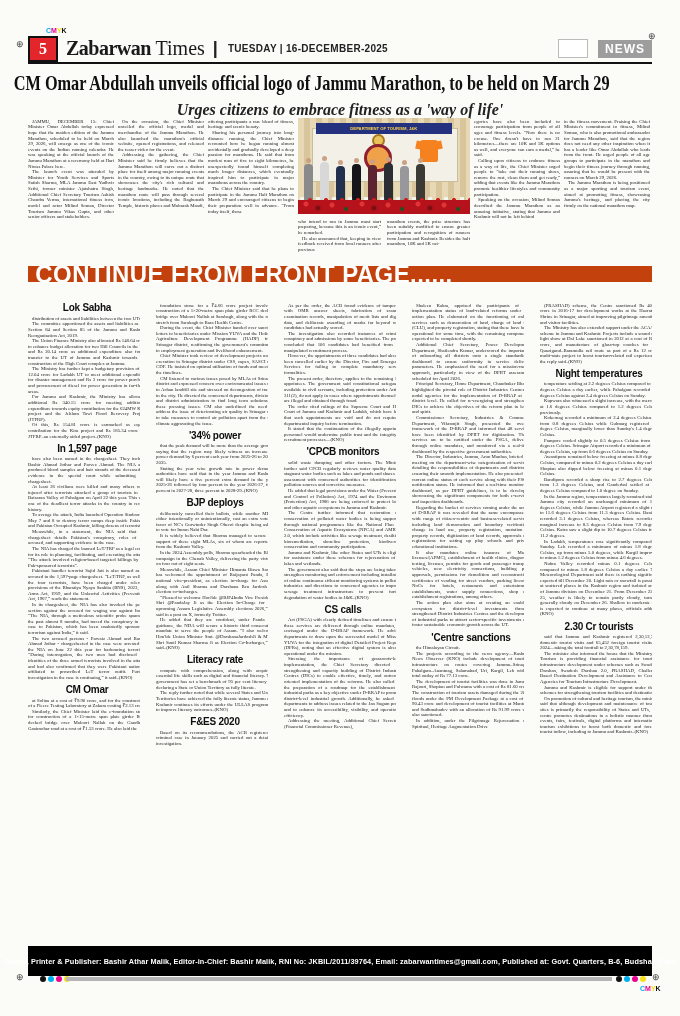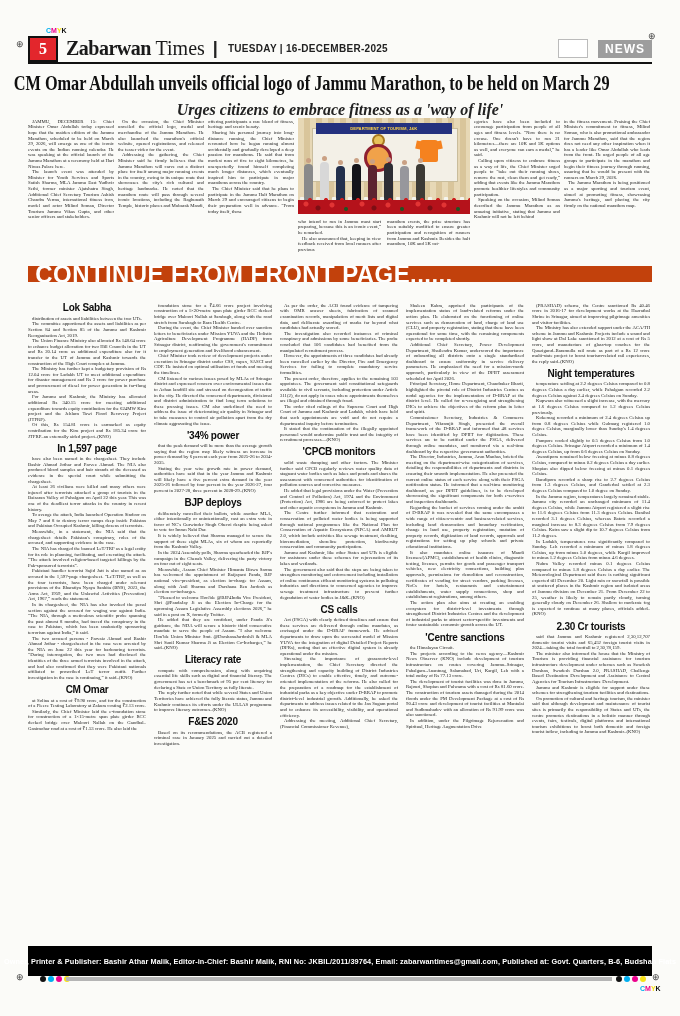--- a/index.html
+++ b/index.html
@@ -74,21 +74,21 @@
                            radial-gradient(circle at 12px 3px,#cf1f1f 1.6px,transparent 2.4px);
           background-size:16px 5px;}
   .mini-row{display:flex;gap:6px;margin-top:4px;}
   .mini{width:83px;height:42px;overflow:hidden;}
   .mini .shrink{width:166px;}
   
   .banner{left:28px;top:266px;width:624px;height:16px;background:#c2410c;display:flex;align-items:center;overflow:hidden;}
   .banner span{color:#fff;font-weight:bold;font-size:26px;letter-spacing:0.5px;white-space:nowrap;
                transform:scaleX(0.92);transform-origin:0 50%;padding-left:8px;font-family:"Liberation Sans",sans-serif;}
   
-  .lower-row{left:28px;top:302px;width:624px;height:640px;display:flex;gap:8px;}
+  .lower-row{left:28px;top:302px;width:624px;height:640px;display:flex;gap:16px;}
   .ncol{width:118px;height:640px;overflow:hidden;}
   .ncol .shrink{width:236px;}
   h3.sechead{font-family:"Liberation Sans",sans-serif;font-weight:bold;font-size:20px;letter-spacing:-0.5px;
              text-align:center;margin:8px 0 3px 0;color:#0e0e0e;}
   .ncol .shrink > h3:first-child{margin-top:0;}
   
   .footer{left:28px;top:946px;width:624px;height:30px;background:#000;color:#fff;
           display:flex;flex-direction:column;align-items:center;justify-content:center;gap:1px;}
   .footer div{font-size:7.3px;font-weight:bold;white-space:nowrap;letter-spacing:0.1px;}
 </style>

